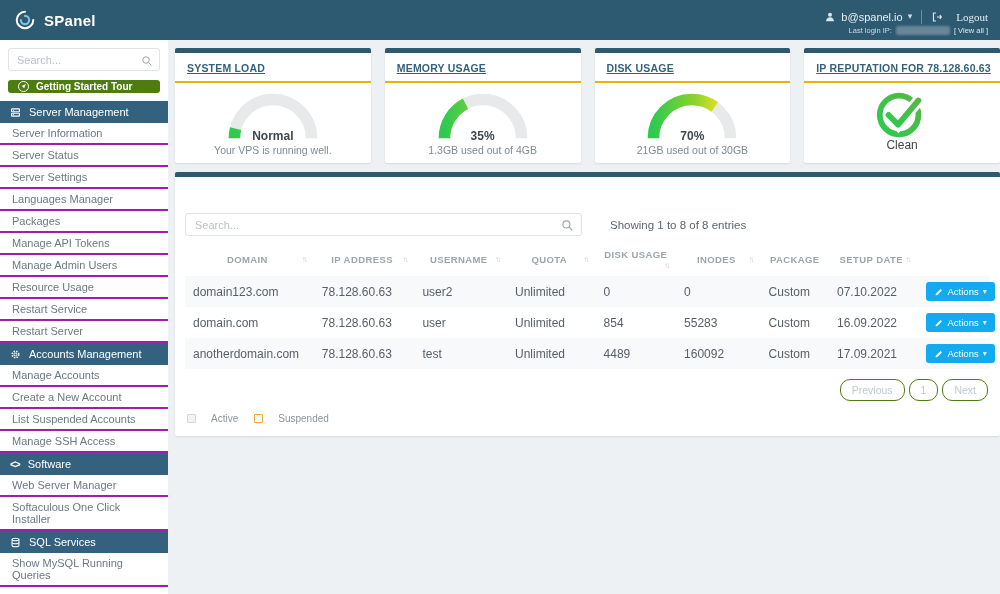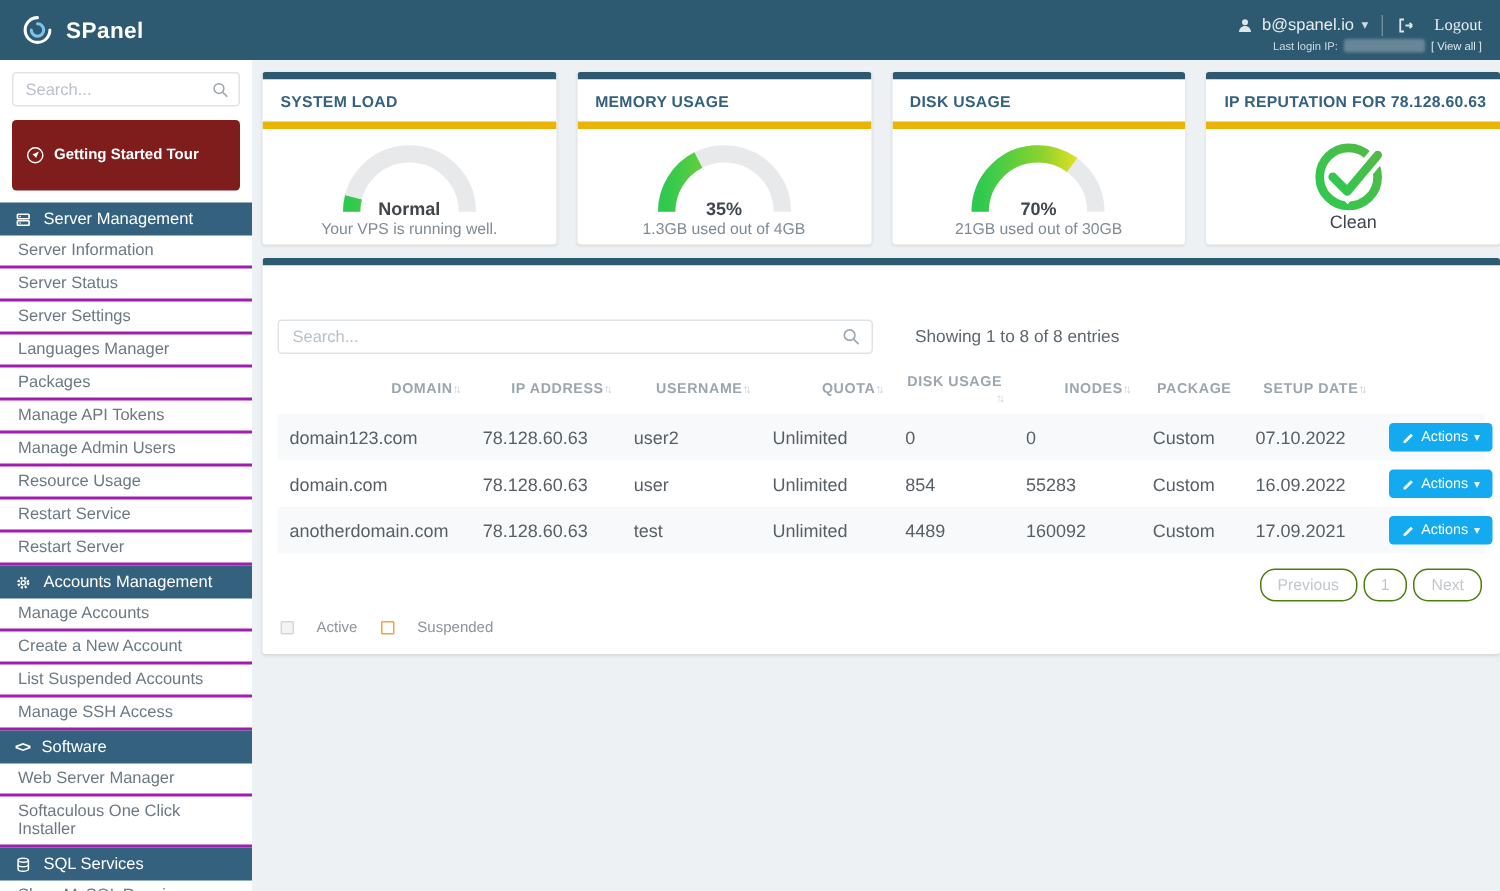--- a/index.html
+++ b/index.html
@@ -22,47 +22,47 @@
 
   
   .layout { display:flex; height:554px; }
 
   
   .sidebar { width:168px; background:#fff; display:flex; flex-direction:column; flex-shrink:0; }
   .sb-search-wrap { position:relative; margin:8px; }
   .sb-search { width:100%; height:23px; border:1px solid #dfe3e6; border-radius:3px; padding:0 24px 0 8px; font-size:11px; color:#57626b; outline:none; font-family:inherit; }
   .sb-search::placeholder { color:#b9c1c8; }
   .sb-search-ico { position:absolute; right:7px; top:5px; }
-  .tour-btn { display:inline-flex; align-items:center; gap:6px; margin:1px 8px 8px 8px; background:#7f1d1d; color:#fff; border:none; border-radius:3px; padding:17px 9px; font-size:10px; font-weight:bold; font-family:inherit; cursor:pointer; }
+  .tour-btn { display:inline-flex; align-items:center; gap:6px; margin:1px 8px 8px 8px; background:#4d7c0f; color:#fff; border:none; border-radius:3px; padding:0 9px; font-size:10px; font-weight:bold; font-family:inherit; cursor:pointer; }
   .sb-section { background:#33617e; color:#fff; font-size:11px; display:flex; align-items:center; gap:8px; padding:5px 10px; height:22px; cursor:pointer; }
   .sb-item { font-size:11px; color:#6b7983; padding:4px 10px 4px 12px; border-bottom:2px solid #a21caf; cursor:pointer; }
 
   
   .main { flex:1; padding:8px 0 0 7px; overflow:hidden; }
   .cards-row { display:grid; grid-template-columns:repeat(4,1fr); gap:14px; height:115px; }
   .card { background:#fff; border-top:5px solid #2d5971; border-radius:2px; box-shadow:0 1px 2px rgba(40,50,60,.12); overflow:hidden; }
-  .card-title { font-size:10.5px; font-weight:bold; color:#33617e; letter-spacing:.2px; padding:9px 12px 7px; border-bottom:5px solid #eab308; white-space:nowrap; }
+  .card-title { font-size:10.5px; font-weight:bold; color:#33617e; letter-spacing:.2px; padding:9px 12px 7px; border-bottom:2px solid #eab308; white-space:nowrap;text-decoration:underline; }
   .card-body { display:flex; flex-direction:column; align-items:center; padding-top:5px; }
 
   .gauge-wrap { position:relative; width:104px; height:54px; }
   .gauge-label { position:absolute; bottom:-1px; left:0; width:100%; text-align:center; font-size:12px; font-weight:bold; color:#40474c; }
   .gauge-sub { font-size:10.5px; color:#7f8b94; margin-top:2px; white-space:nowrap; }
   .clean-label { font-size:12px; color:#40474c; margin-top:-3px; }
 
   
   .table-card { background:#fff; border-top:5px solid #2d5971; border-radius:2px; box-shadow:0 1px 2px rgba(40,50,60,.12); margin:9px 0 0 0; min-height:243px; padding:36px 10px 12px 10px; }
   .table-top { display:flex; align-items:center; }
   .tbl-search-wrap { position:relative; width:397px; }
   .tbl-search { width:100%; height:23px; border:1px solid #dfe3e6; border-radius:3px; padding:0 26px 0 9px; font-size:11px; color:#57626b; outline:none; font-family:inherit; }
   .tbl-search::placeholder { color:#b9c1c8; }
   .tbl-search-ico { position:absolute; right:8px; top:5px; }
   .showing { font-size:11.5px; color:#5b666e; margin-left:28px; }
 
   table { width:100%; border-collapse:collapse; table-layout:fixed; margin-top:8px; }
-  th { font-size:9.5px; font-weight:bold; color:#9aa5ad; letter-spacing:.4px; text-align:right; padding:5px 8px 6px; cursor:pointer; }
+  th { font-size:9.5px; font-weight:bold; color:#9aa5ad; letter-spacing:.4px; text-align:center; padding:5px 8px 6px; cursor:pointer; }
   .sort-ico { float:right; font-size:8px; color:#c6cdd2; letter-spacing:-2px; margin-top:1px; }
   tbody tr { height:31px; }
   tbody tr:nth-child(odd) { background:#f8f9fa; }
   td { font-size:12px; color:#575f66; padding:0 8px; }
   td.actions-cell { text-align:right; padding-right:6px; }
   .actions-btn { background:#14aaef; color:#fff; border:none; border-radius:3px; font-size:9.5px; font-family:inherit; padding:4px 8px; display:inline-flex; align-items:center; gap:4px; cursor:pointer; }
   .actions-btn .caret { color:#e3f4fd; font-size:8px; }
 
   .table-foot { display:flex; justify-content:flex-end; margin-top:10px; padding-right:2px; }
   .pg-btn { border:1px solid #4d7c0f; background:#fff; color:#c0c8cd; font-size:10.5px; font-family:inherit; border-radius:10px; padding:4px 11px; margin-left:4px; cursor:pointer; }

